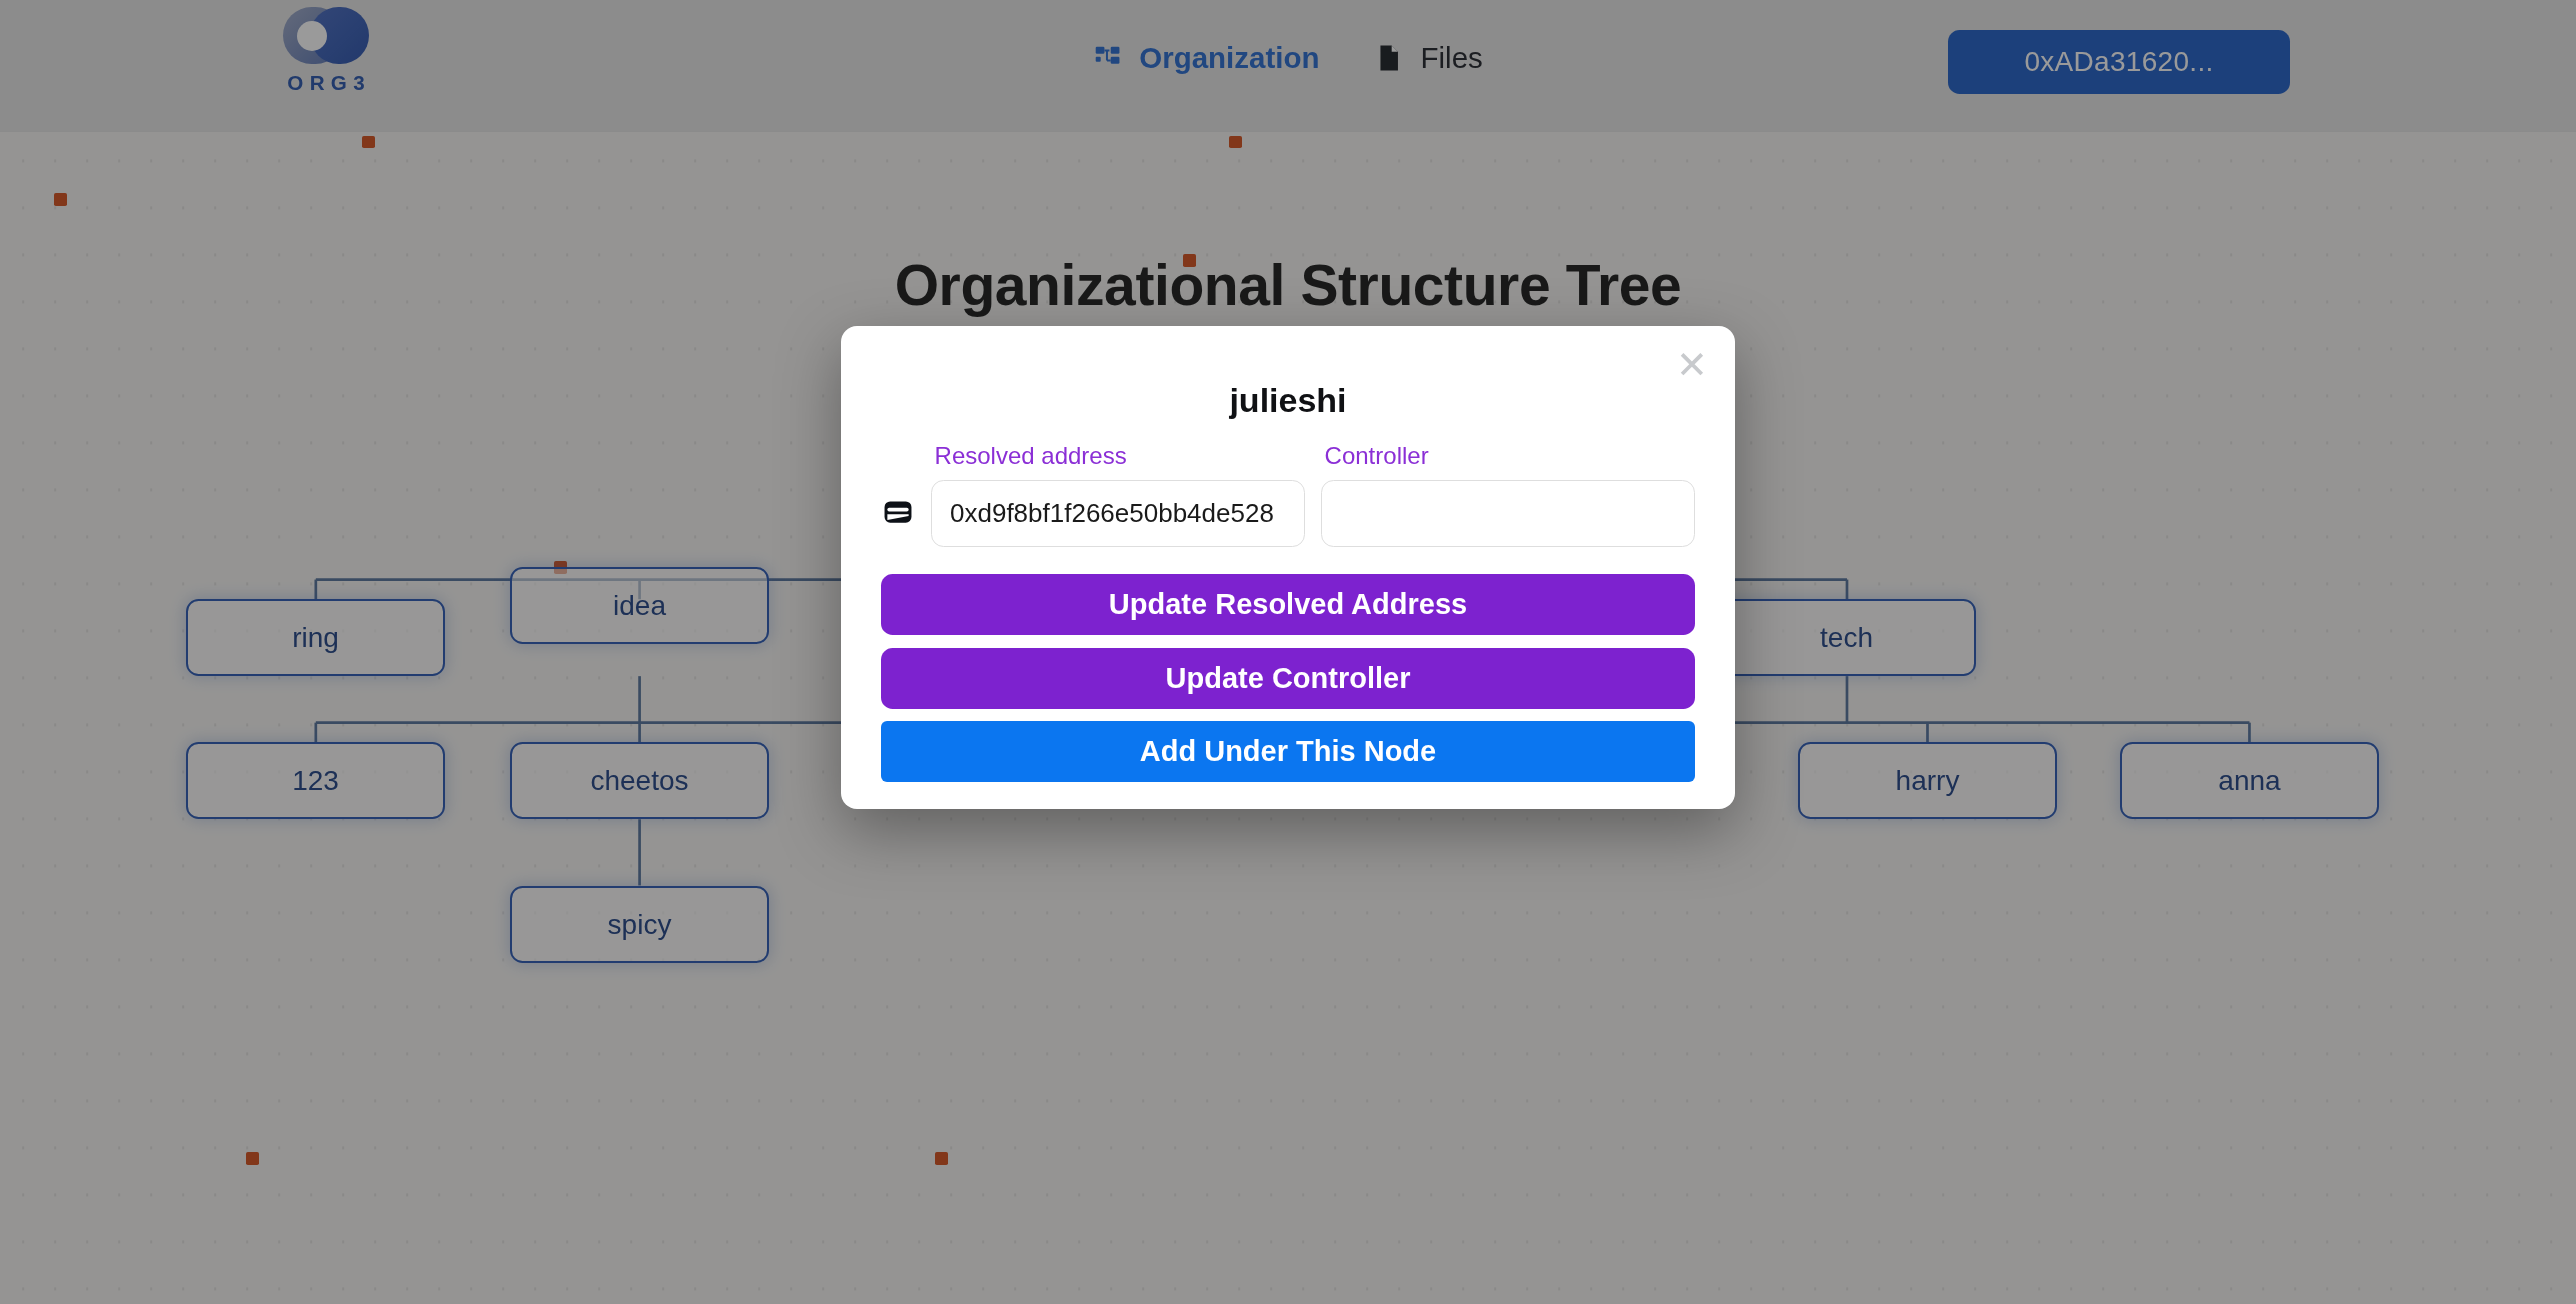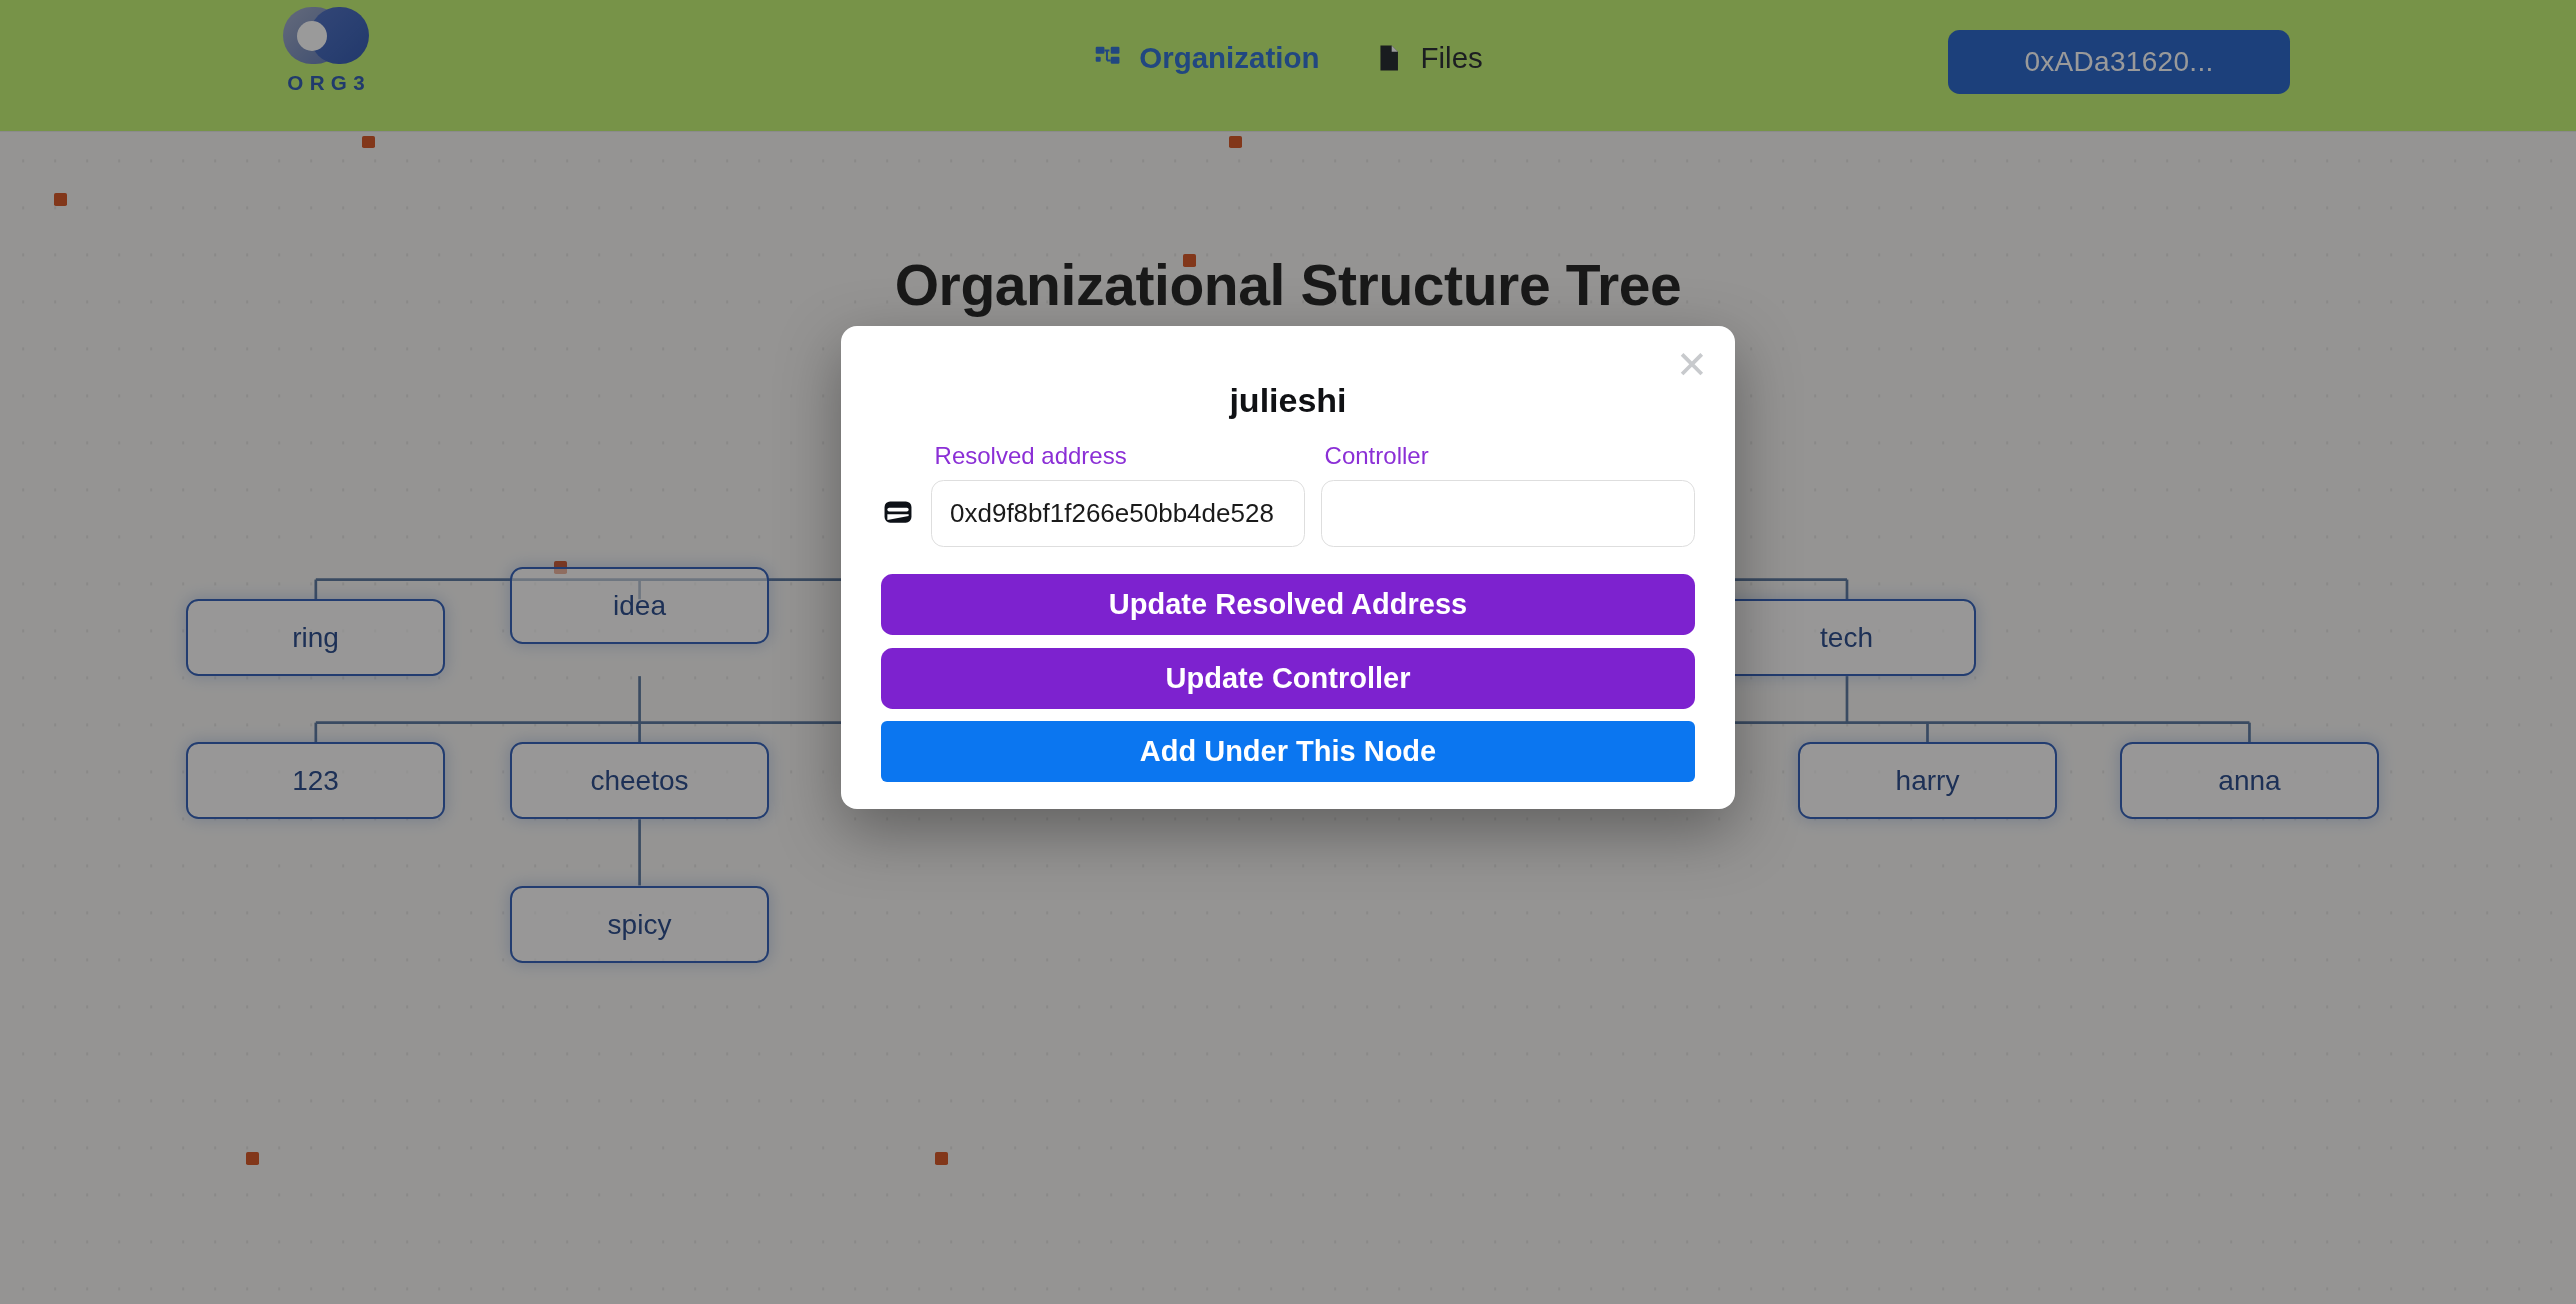--- a/index.html
+++ b/index.html
@@ -36,21 +36,21 @@
     width: 12.5px; height: 12.5px;
     background: #d2450f;
     border-radius: 1.8px;
   }
 
   
   #header {
     position: absolute;
     top: 0; left: 0; right: 0;
     height: 132px;
-    background: #bef264;
+    background: #e5e5e5;
     border-bottom: 0.9px solid #e3e3e3;
     z-index: 5;
   }
   #logo-block {
     position: absolute;
     left: 268px; top: 7.2px;
     width: 116px;
     text-align: center;
   }
   #logo-mark {

